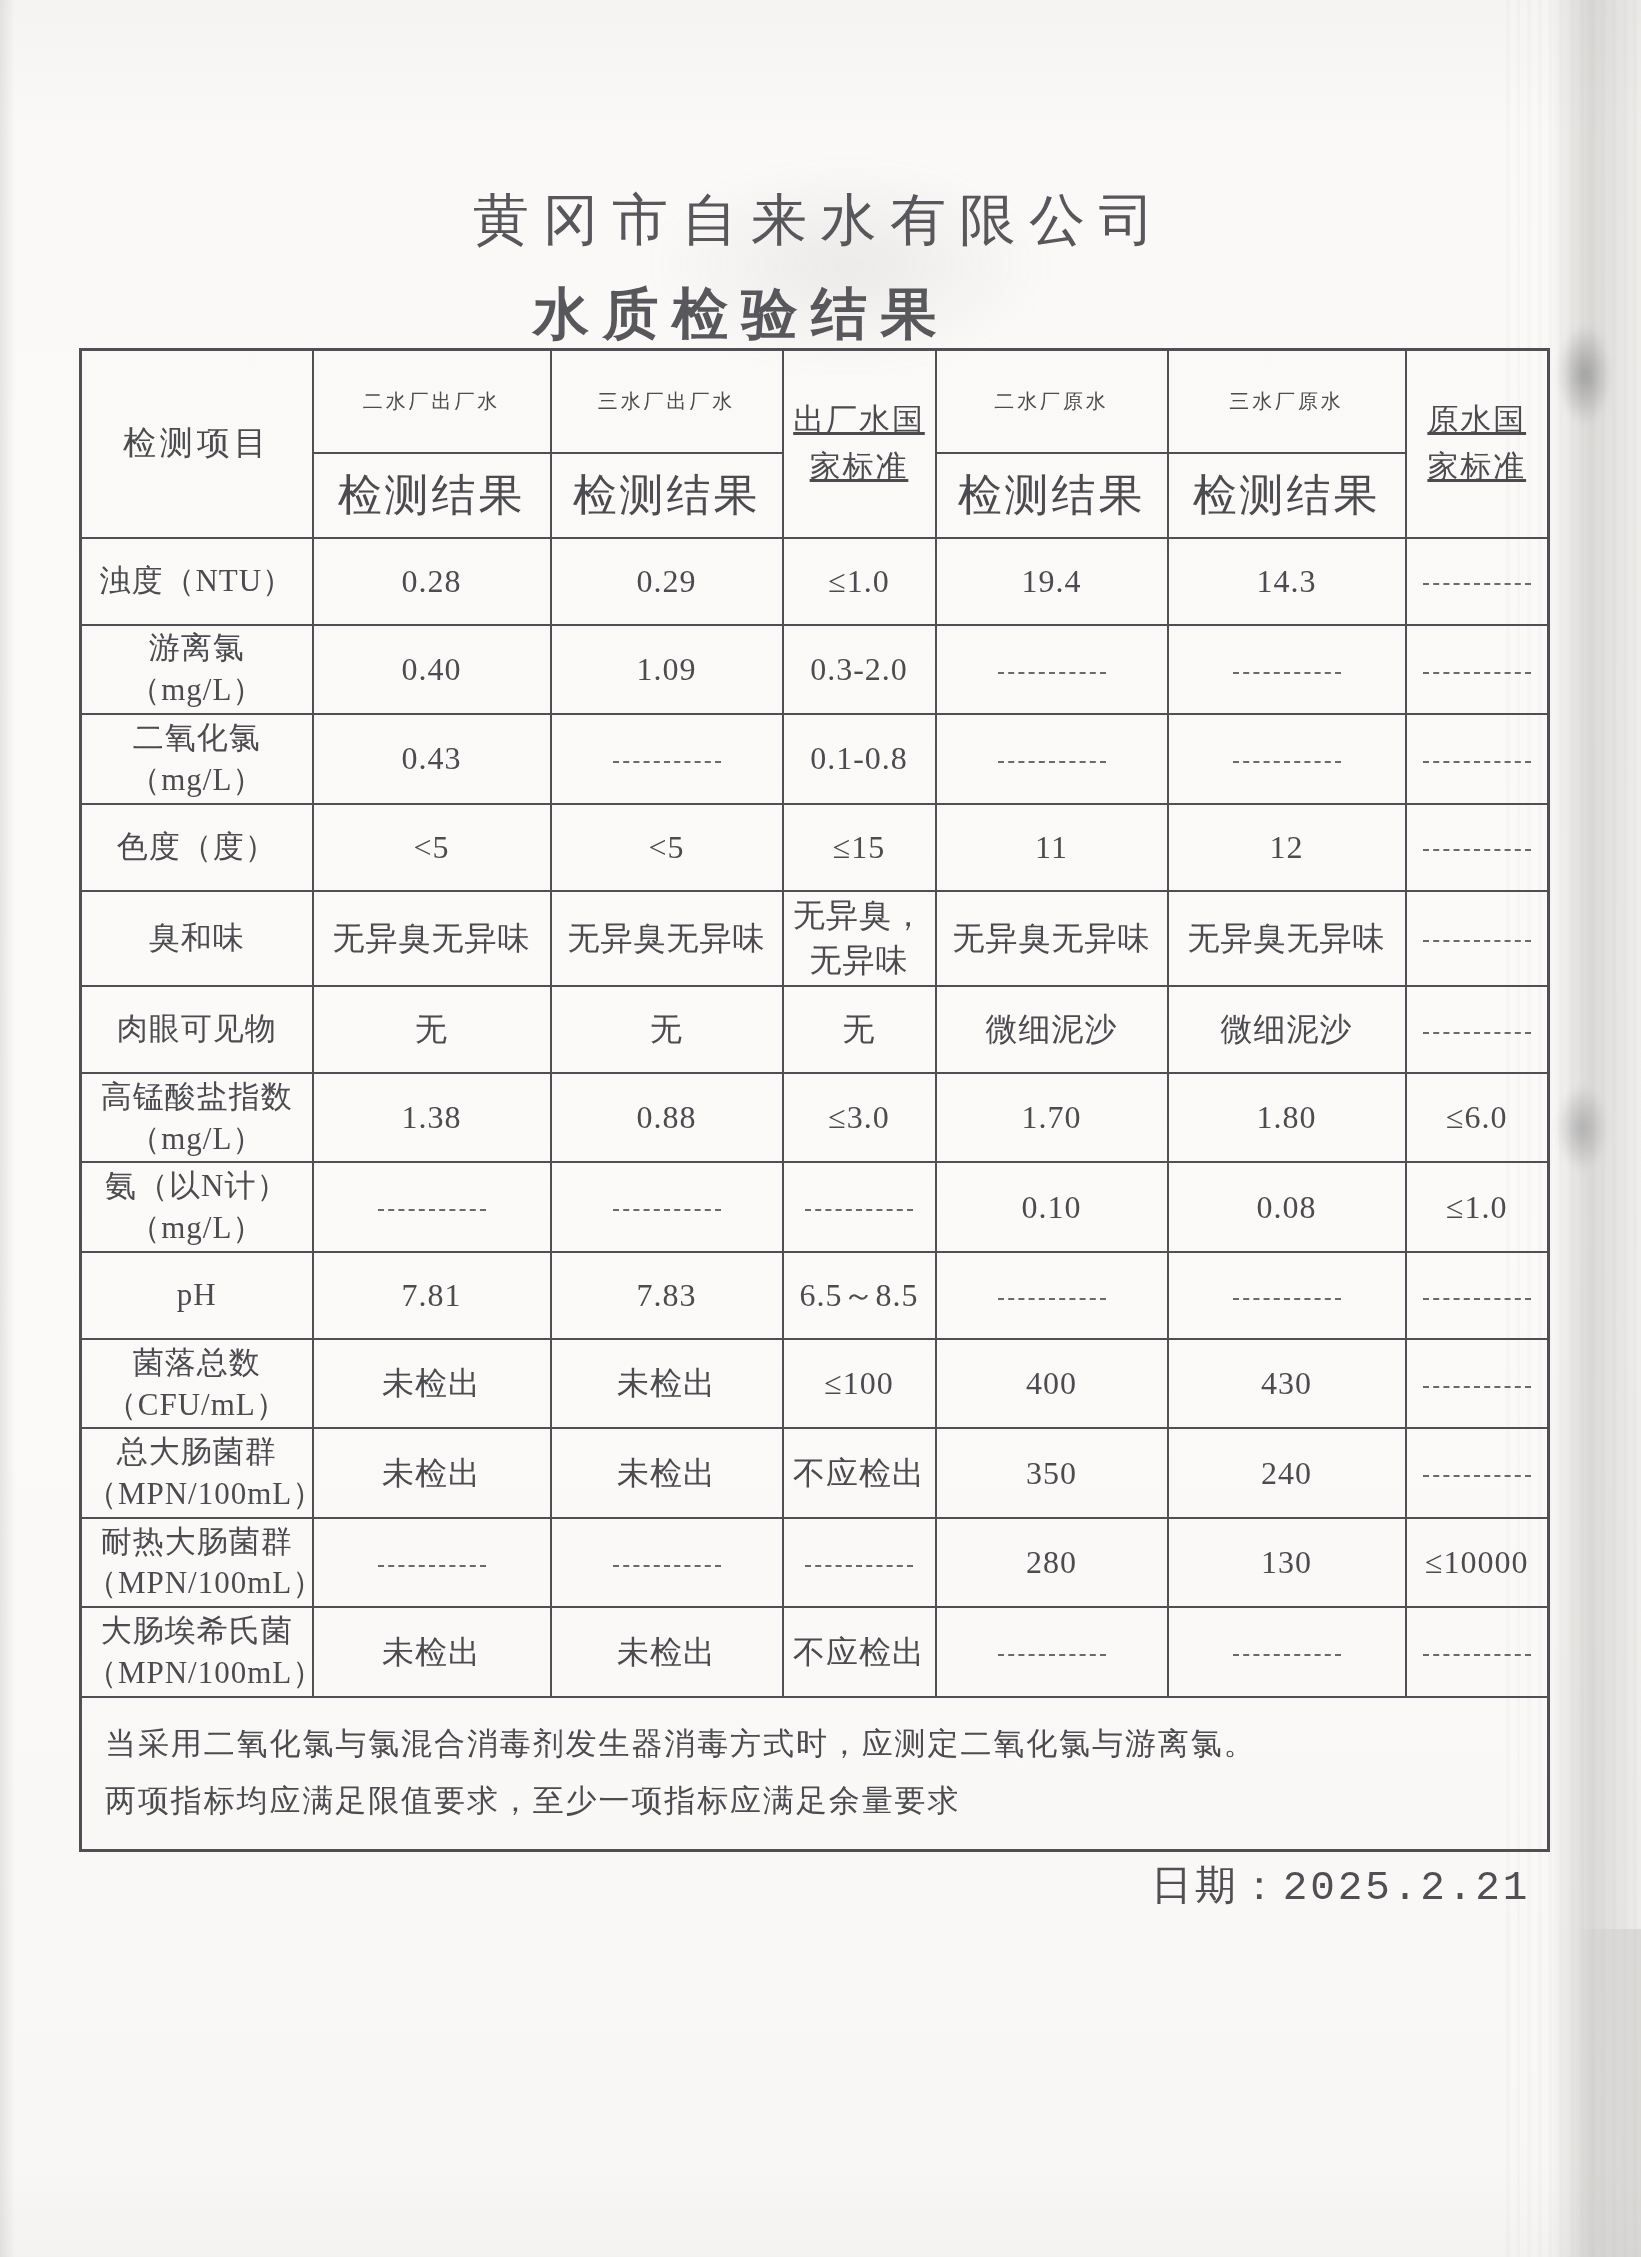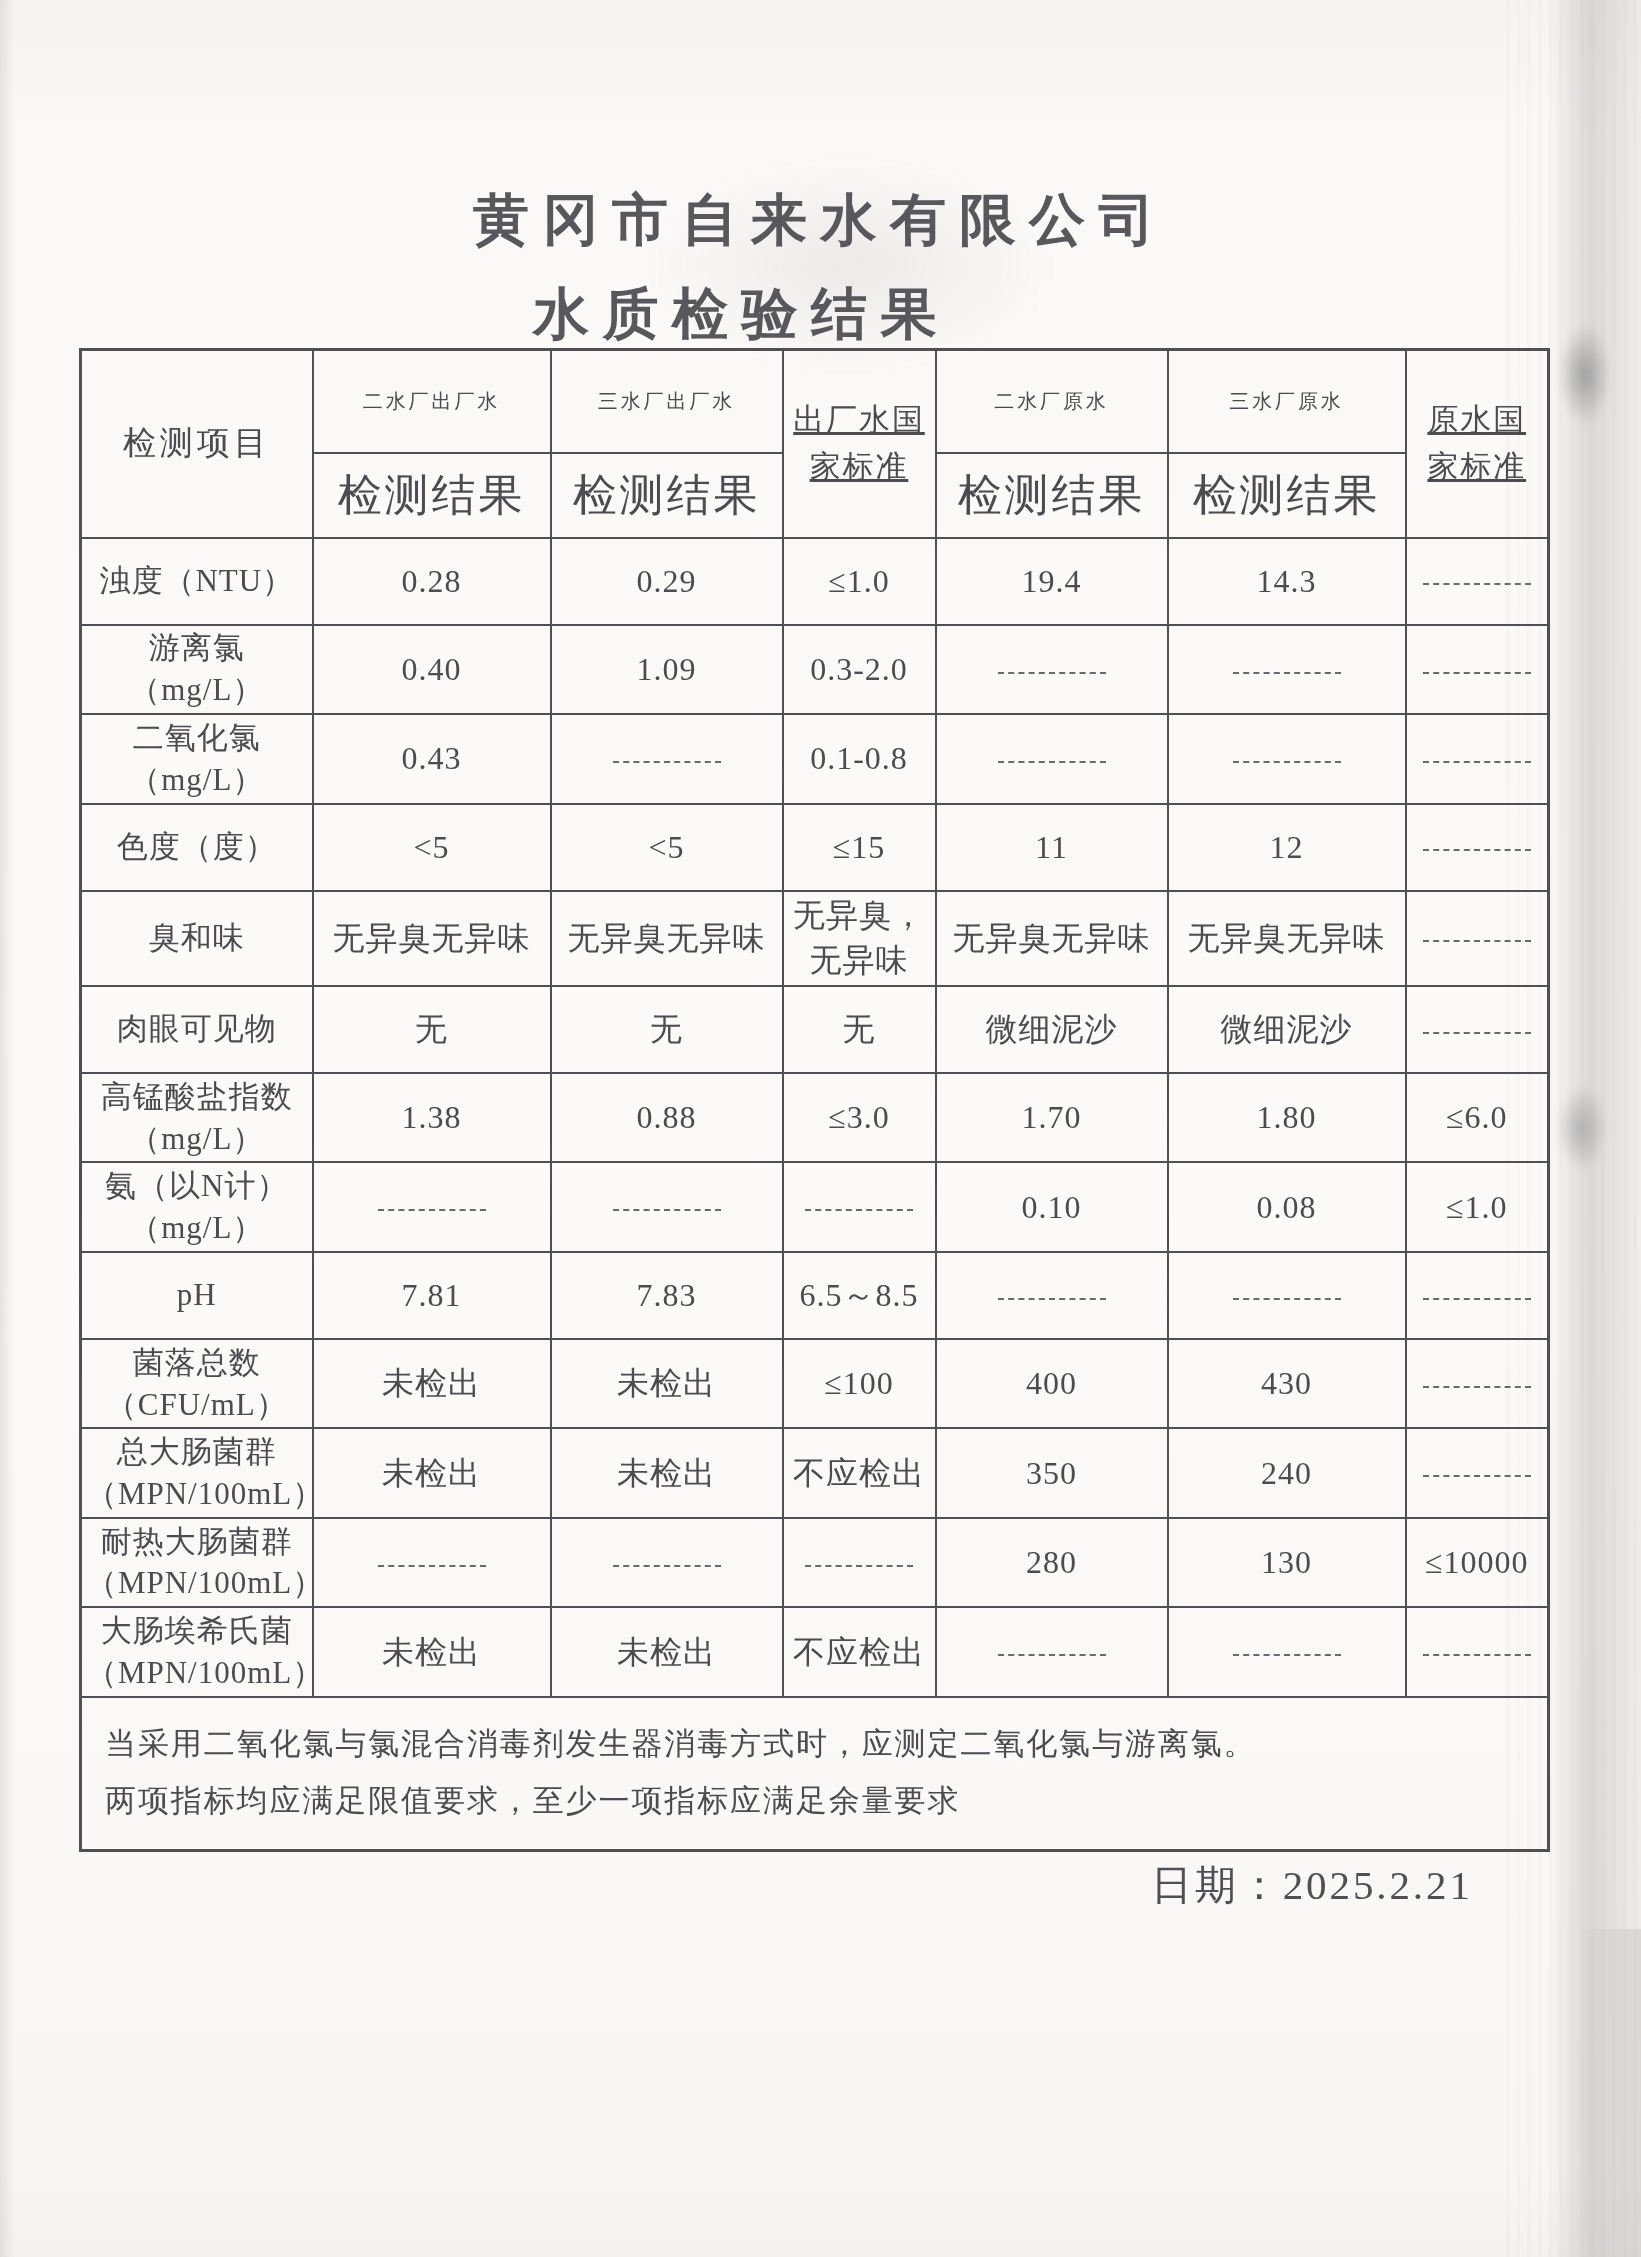--- a/index.html
+++ b/index.html
@@ -42,21 +42,21 @@
     background:linear-gradient(90deg,rgba(190,188,186,0.35),rgba(190,188,186,0));
   }
   .corner-br{
     position:absolute;right:0;bottom:0;width:68px;height:328px;
     background:linear-gradient(90deg,rgba(170,168,166,0),rgba(170,168,166,0.28));
   }
   
   .title{
     position:absolute;top:183px;left:0;width:1641px;margin:0;text-align:center;
     font-family:"Liberation Sans","DejaVu Sans",sans-serif;
-    font-size:56px;font-weight:700;letter-spacing:13.5px;color:#58585c;
+    font-size:56px;font-weight:400;letter-spacing:13.5px;color:#58585c;
   }
   .subtitle{
     position:absolute;top:261px;left:0;width:1451px;margin:16px;text-align:center;
     font-family:"Liberation Sans","DejaVu Sans",sans-serif;
     font-size:56px;font-weight:700;letter-spacing:13.5px;color:#58585c;
   }
   
   table.report{
     position:absolute;left:79px;top:348px;width:1466px;
     border-collapse:collapse;table-layout:fixed;
@@ -79,21 +79,21 @@
     display:inline-block;width:108px;height:0;
     border-top:2.9px dashed #6a6a6e;vertical-align:middle;
   }
   td.note{
     text-align:left;padding:17.4px 13.5px 19.3px 23px;
     font-size:31px;line-height:1.85;white-space:pre-line;letter-spacing:1.9px;
   }
   
   .date{
     position:absolute;left:1151px;top:1858px;
-    font-size:41px;letter-spacing:2.9px;color:#505054;
+    font-size:41px;letter-spacing:2.9px;color:#505054;font-family:Liberation Mono, monospace;
   }
 </style>
 </head>
 <body>
 
 <div class="page">
 
   <div class="band-right"></div>
   <div class="band-right-streaks"></div>
   <div class="smudge-a"></div>

